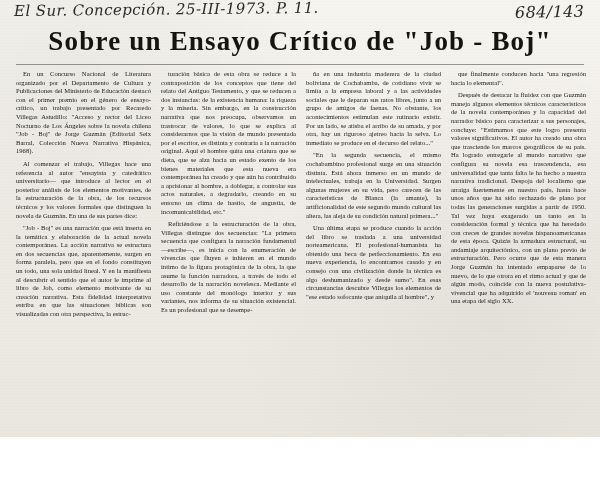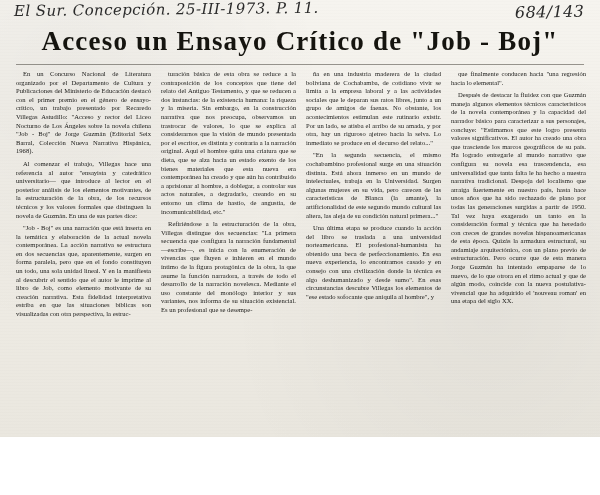--- a/index.html
+++ b/index.html
@@ -123,21 +123,21 @@
 </head>
 <body>
 
 <div class="page">
 
   <div class="handwriting-row">
     <span class="handwriting">El Sur. Concepción. 25-III-1973. P. 11.</span>
     <span class="handwriting right">684/143</span>
   </div>
 
-  <div class="headline">Acceso un Ensayo Crítico de "Job - Boj"</div>
+  <div class="headline">Sobre un Ensayo Crítico de "Job - Boj"</div>
 
   <div class="rule"></div>
 
   <div class="columns">
 
     <div class="col">
       <p class="first">En un Concurso Nacional de Literatura organizado por el Departamento de Cultura y Publicaciones del Ministerio de Educación destacó con el primer premio en el género de ensayo-crítico, un trabajo presentado por Recaredo Villegas Astudillo: "Acceso y rector del Liceo Nocturno de Los Ángeles sobre la novela chilena "Job - Boj" de Jorge Guzmán (Editorial Seix Barral, Colección Nueva Narrativa Hispánica, 1968).</p>
       <p>Al comenzar el trabajo, Villegas hace una referencia al autor "ensayista y catedrático universitario— que introduce al lector en el posterior análisis de los elementos motivantes, de la estructuración de la obra, de los recursos técnicos y los valores formales que distinguen la novela de Guzmán. En una de sus partes dice:</p>
       <p class="quote">"Job - Boj" es una narración que está inserta en la temática y elaboración de la actual novela contemporánea. La acción narrativa se estructura en dos secuencias que, aparentemente, surgen en forma paralela, pero que en el fondo constituyen un todo, una sola unidad lineal. Y en la manifiesta al descubrir el sentido que el autor le imprime al libro de Job, como elemento motivante de su creación narrativa. Esta fidelidad interpretativa estriba en que las situaciones bíblicas son visualizadas con otra perspectiva, la estruc-</p>
     </div>

